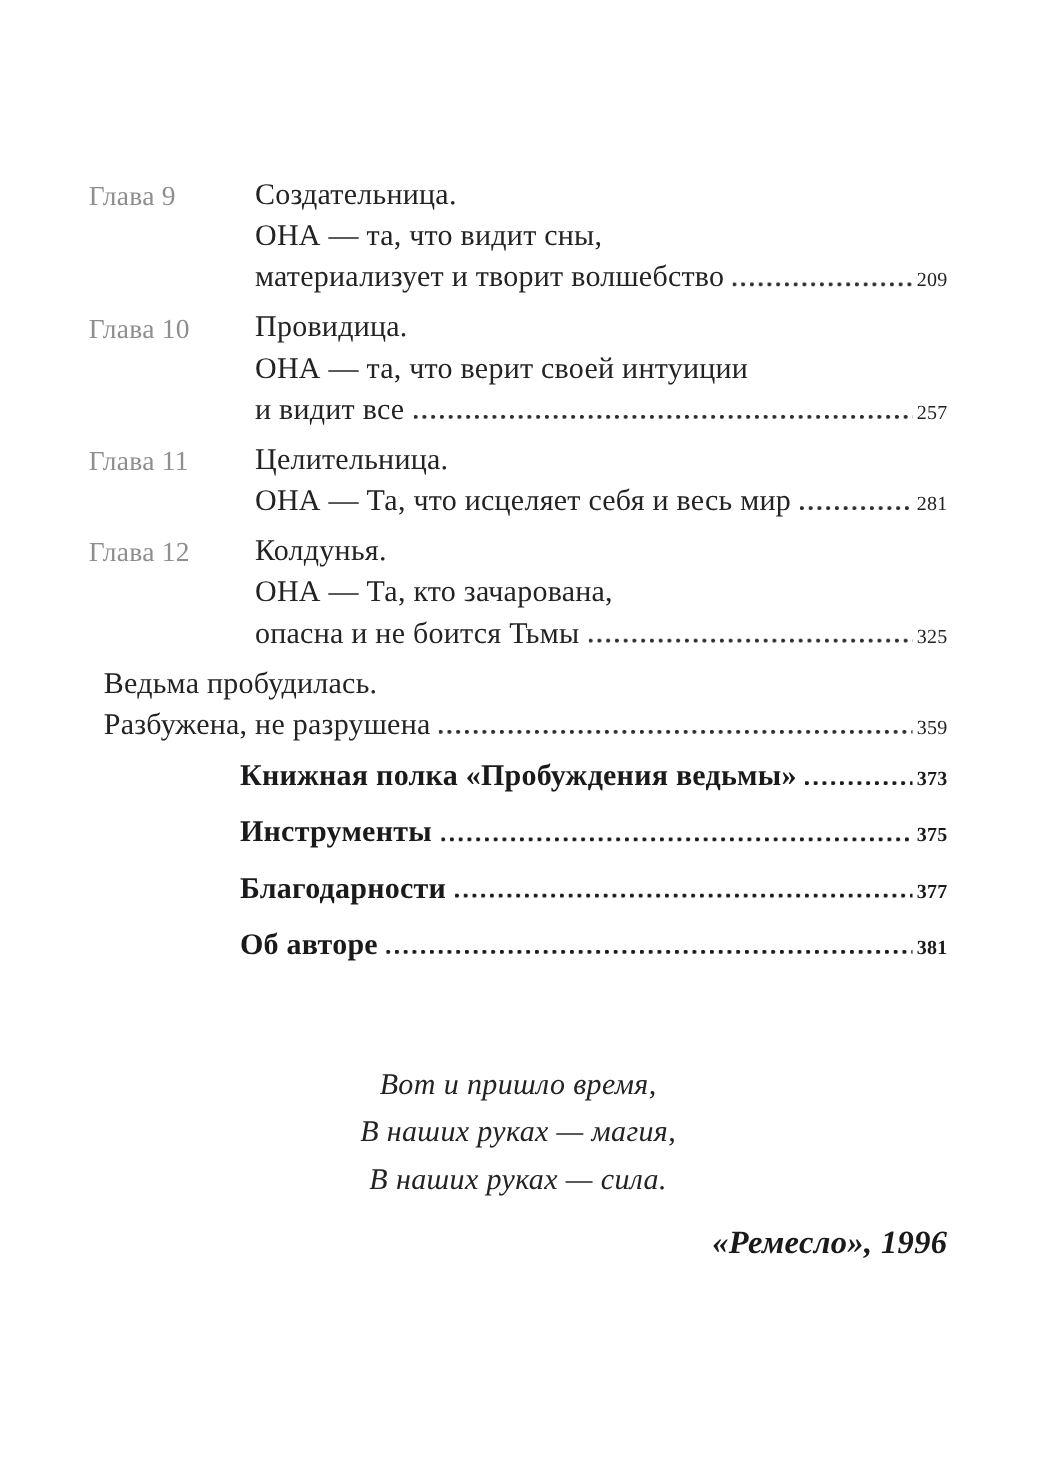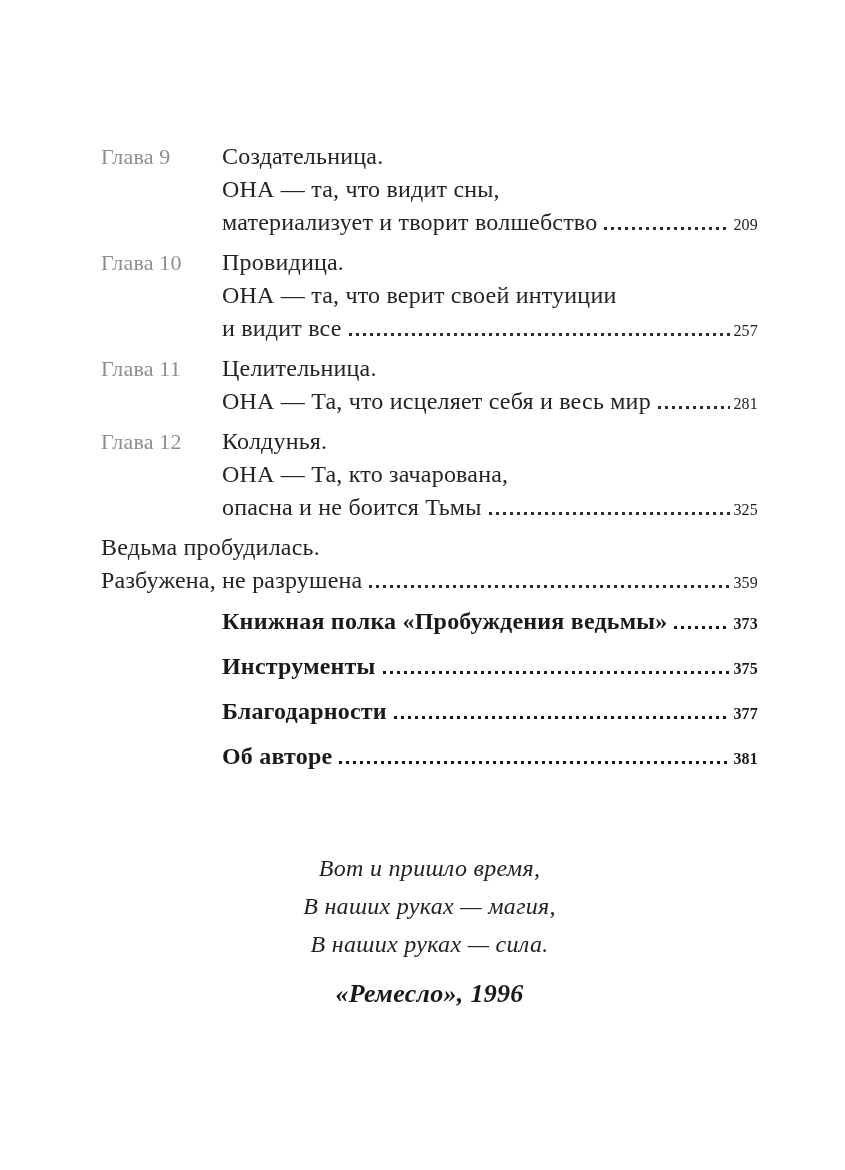--- a/index.html
+++ b/index.html
@@ -13,35 +13,35 @@
   html,body{background:#fff;}
   body{
     width:845px;height:1170px;
     overflow:hidden;
     font-family:"Liberation Serif","DejaVu Serif",serif;
     color:var(--text);
     background:var(--bg);
   }
   .page{
     width:845px;height:1170px;
-    padding:140px 87px 0 101px;
+    padding:140px 87px 0 71px;
   }
   
   .entry{
     display:flex;
     margin-bottom:5px;
   }
   .label{
     flex:0 0 121px;
     font-size:22px;
     line-height:33px;
     color:var(--label);
     letter-spacing:.2px;
   }
-  .body{flex:1;min-width:0;}
+  .body{flex:1;min-width:0;margin-left:12px;}
   .line{
     font-size:24px;
     line-height:33px;
     letter-spacing:.2px;
     white-space:nowrap;
   }
   .line.last{
     display:flex;
     align-items:baseline;
     text-align:center;
@@ -86,20 +86,21 @@
     letter-spacing:.3px;
   }
   .attribution{
     margin-top:14px;
     font-style:italic;
     font-weight:700;
     font-size:26px;
     line-height:34px;
     color:var(--bold);
     letter-spacing:.3px;
+    text-align:right;
   }
 </style>
 </head>
 <body>
 
 <div class="page">
   <div id="chapters">
   <div class="entry">
     <div class="label">Глава 9</div>
     <div class="body">

